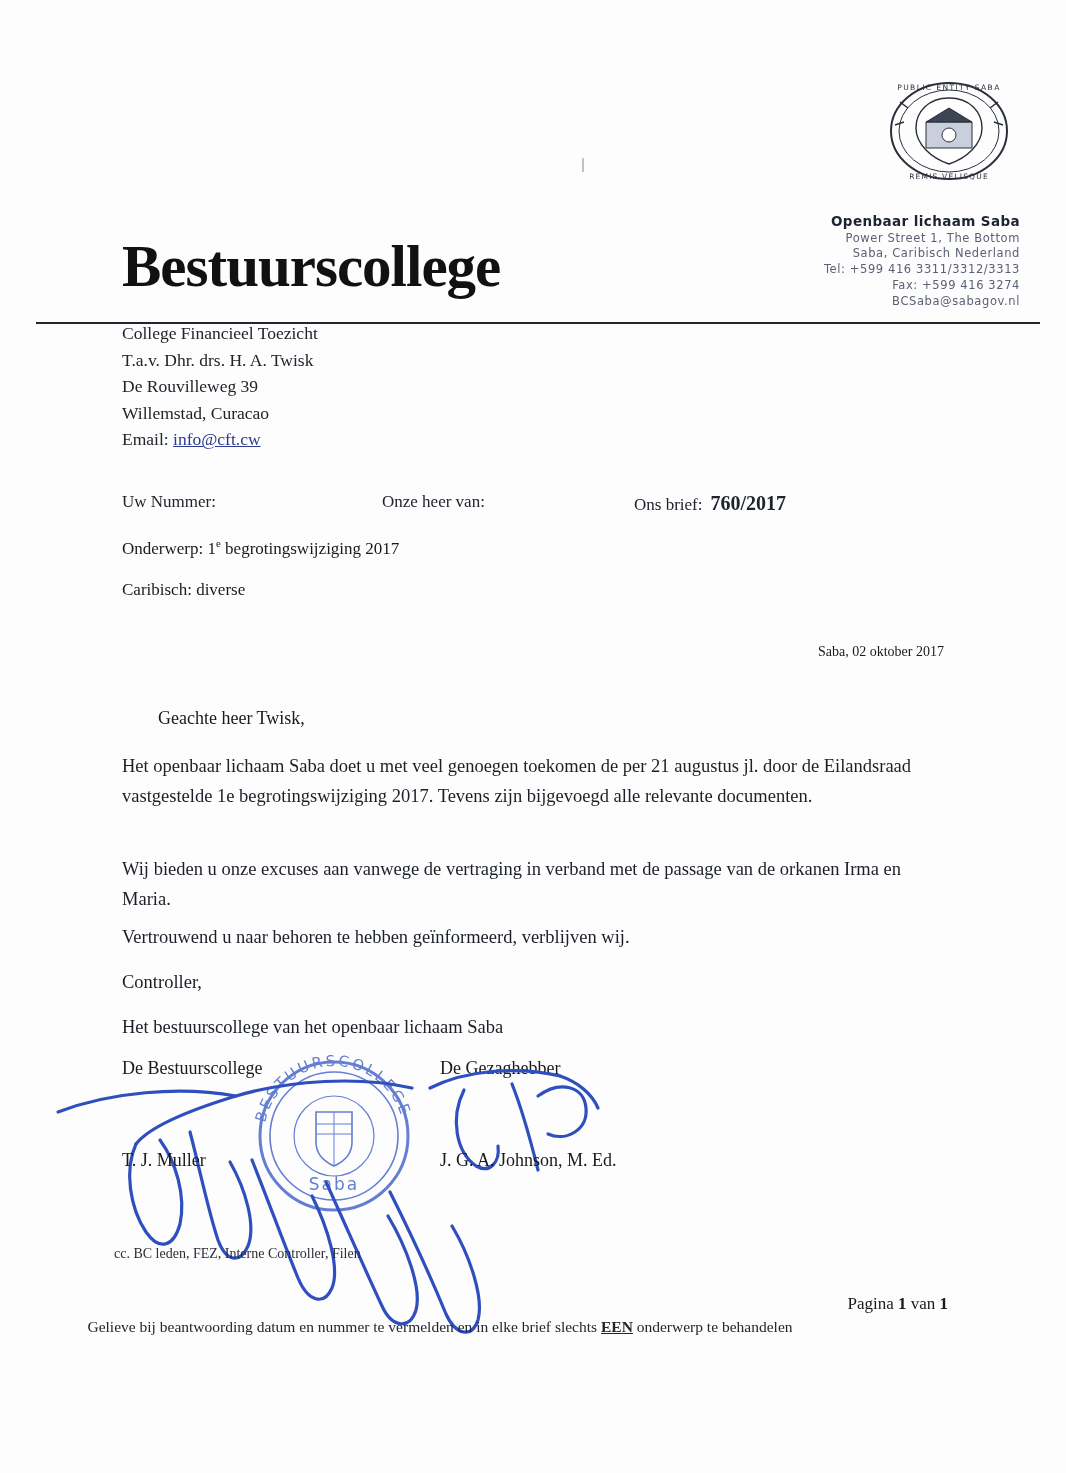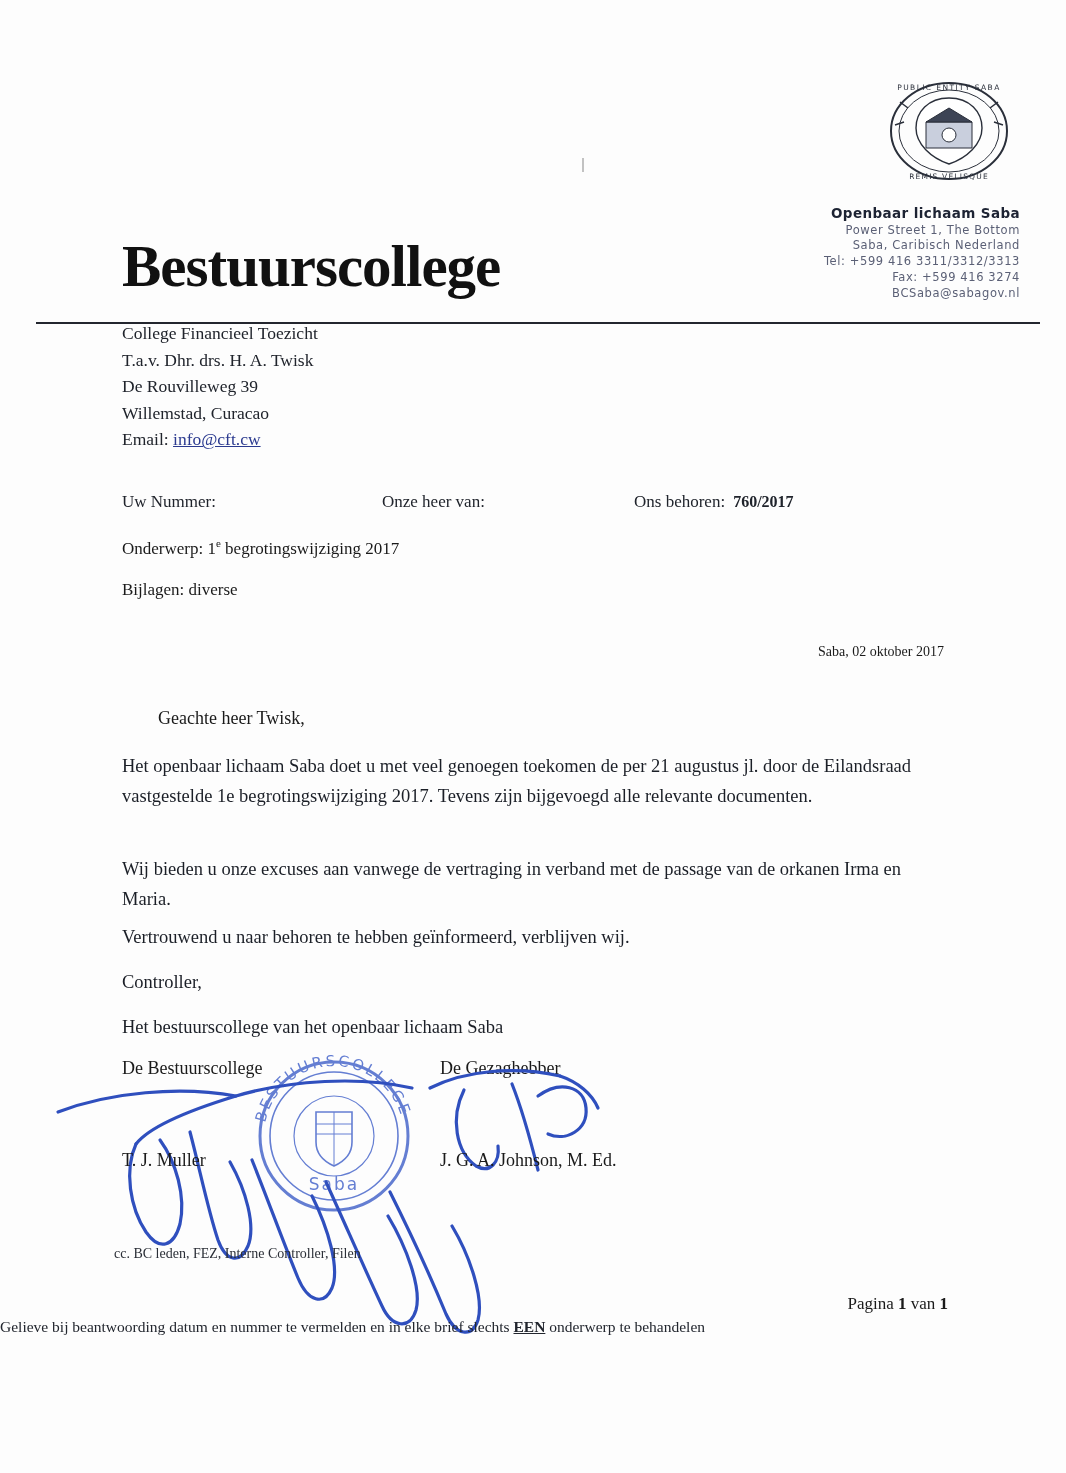--- a/index.html
+++ b/index.html
@@ -27,21 +27,21 @@
   .crest {
     position: absolute;
     top: 78px;
     left: 886px;
     width: 126px;
     height: 106px;
   }
 
   .org-block {
     position: absolute;
-    top: 204px;
+    top: 212px;
     left: 640px;
     width: 380px;
     text-align: right;
     color: #3a3f52;
     line-height: 1.38;
   }
   .org-name {
     font-family: "DejaVu Sans", sans-serif;
     font-size: 13.5px;
     font-weight: bold;
@@ -96,21 +96,21 @@
     left: 122px;
     width: 830px;
     font-size: 17px;
     color: #20242c;
   }
   .refrow .c1 { position: absolute; left: 0; top: 0; }
   .refrow .c2 { position: absolute; left: 260px; top: 0; }
   .refrow .c3 { position: absolute; left: 512px; top: 0; }
   .refrow .num {
     font-weight: bold;
-    font-size: 16px;
+    font-size: 20px;
     margin-left: 8px;
     text-align: right;
   }
 
   .subject {
     position: absolute;
     top: 537px;
     left: 122px;
     font-size: 17px;
   }
@@ -190,21 +190,21 @@
     text-align: right;
     font-size: 17px;
   }
   .pagenum b { font-weight: bold; }
 
   .footer-note {
     position: absolute;
     top: 1318px;
     left: 0;
     width: 880px;
-    text-align: left;
+    text-align: center;
     font-size: 15.5px;
     color: #22262e;
   }
   .footer-note u { text-decoration: underline; font-weight: bold; }
 
   
   .stamp {
     position: absolute;
     top: 1038px;
     left: 236px;
@@ -280,30 +280,30 @@
     <div>Willemstad, Curacao</div>
     <div>
       <span>Email: </span><a href="#">info@cft.cw</a>
     </div>
   </div>
 
   <div class="refrow">
     <span class="c1">Uw Nummer:</span>
     <span class="c2">Onze heer van:</span>
     <span class="c3">
-      <span>Ons behoren:</span><span class="num">760/2017</span>
+      <span>Ons brief:</span><span class="num">760/2017</span>
     </span>
   </div>
 
   <div class="subject">
     <span>Onderwerp:</span>
     <span>1</span><sup>e</sup><span> begrotingswijziging 2017</span>
   </div>
 
-  <div class="attachments">Bijlagen: diverse</div>
+  <div class="attachments">Caribisch: diverse</div>
 
   <div class="place-date">Saba, 02 oktober 2017</div>
 
   <div class="salutation">Geachte heer Twisk,</div>
   <div class="para p1">Het openbaar lichaam Saba doet u met veel genoegen toekomen de per 21 augustus jl. door de Eilandsraad vastgestelde 1e begrotingswijziging 2017.  Tevens zijn bijgevoegd alle relevante documenten.</div>
   <div class="para p2">Wij bieden u onze excuses aan vanwege de vertraging in verband met de passage van de orkanen Irma en Maria.</div>
   <div class="para p3">Vertrouwend u naar behoren te hebben geïnformeerd, verblijven wij.</div>
   <div class="para closing">Controller,</div>
   <div class="para signline">Het bestuurscollege van het openbaar lichaam Saba</div>
 

